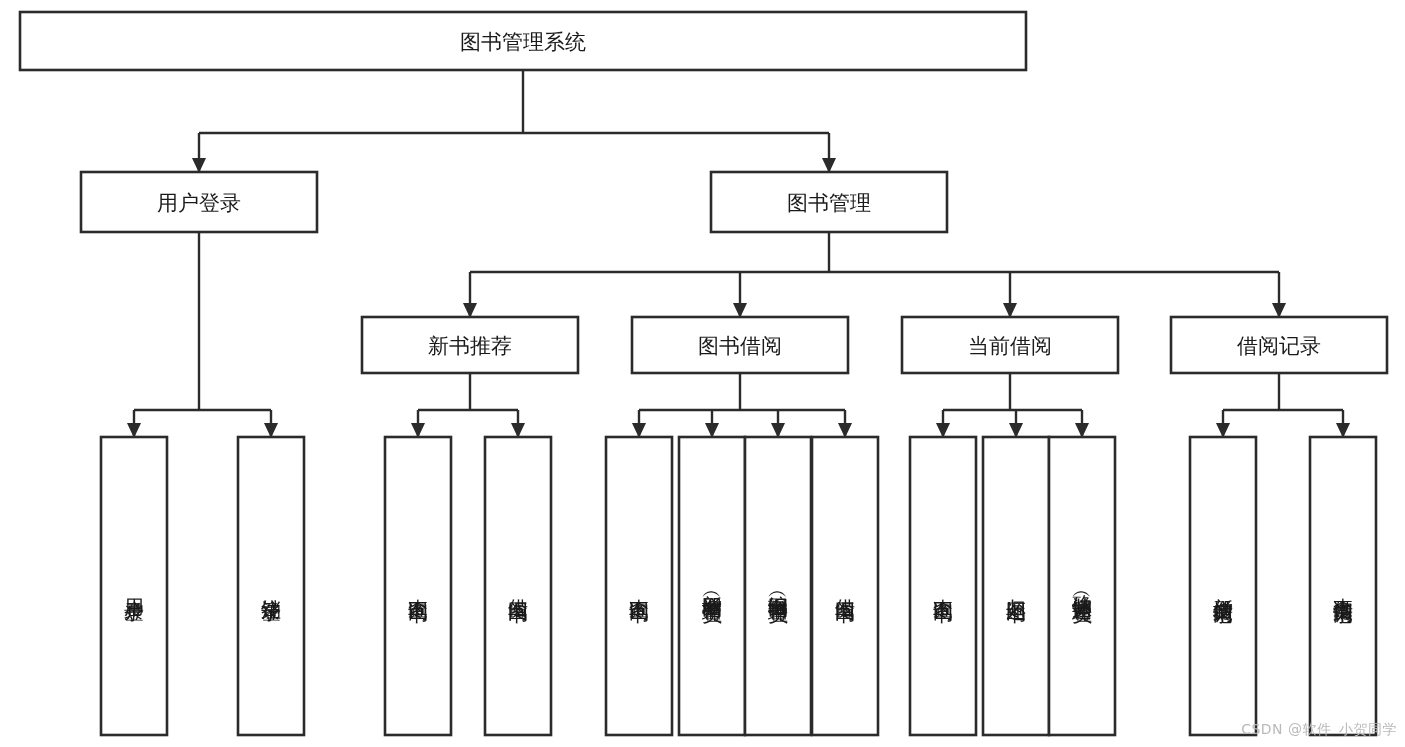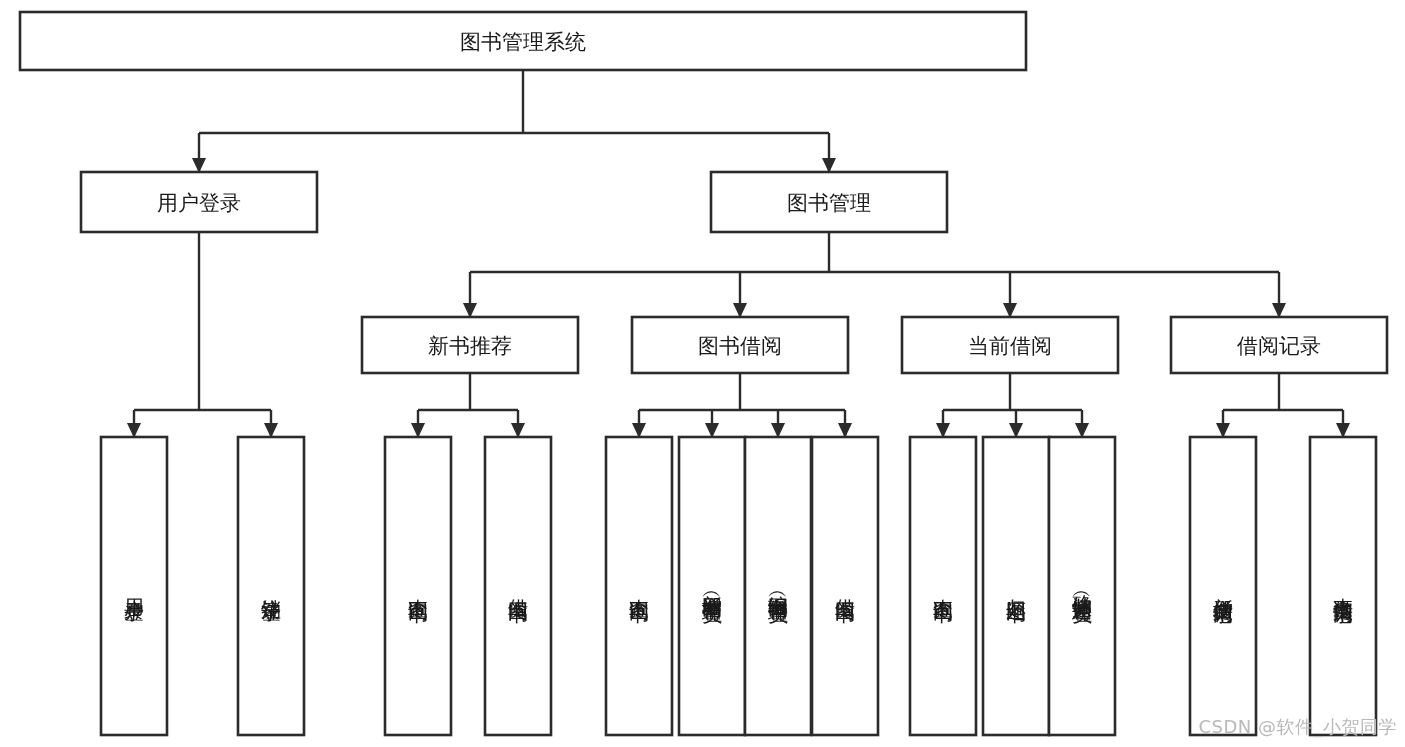--- a/index.html
+++ b/index.html
@@ -64,21 +64,21 @@
     align-items: center;
     justify-content: center;
     white-space: nowrap;
     pointer-events: none;
   }
   .watermark {
     position: absolute;
     right: 8px;
     bottom: 8px;
     font-family: "DejaVu Sans", "Liberation Sans", sans-serif;
-    font-size: 18px;
+    font-size: 14px;
     color: #b9b9b9;
     letter-spacing: 0.5px;
     white-space: nowrap;
   }
 </style>
 </head>
 <body>
 
 <div id="diagram-root">
 

